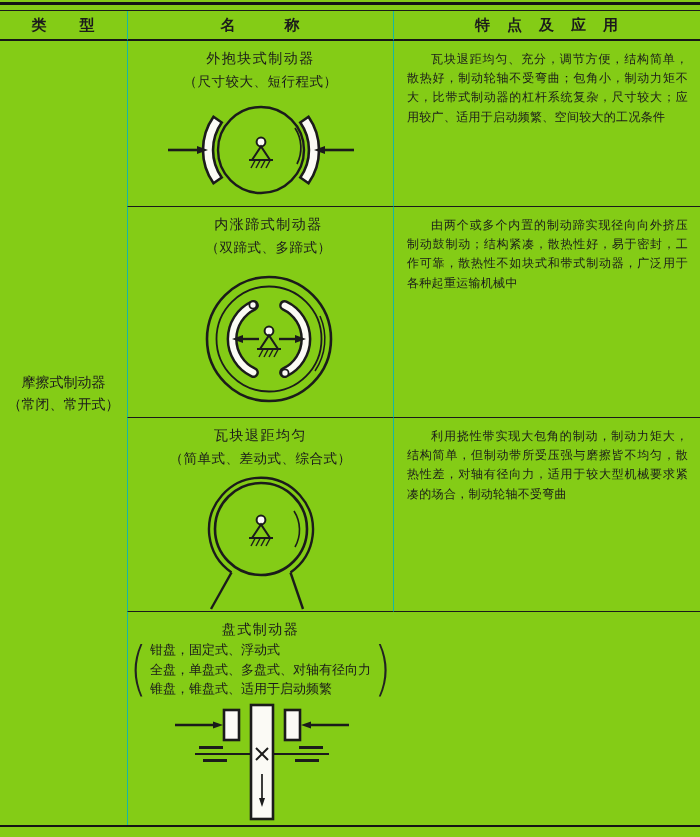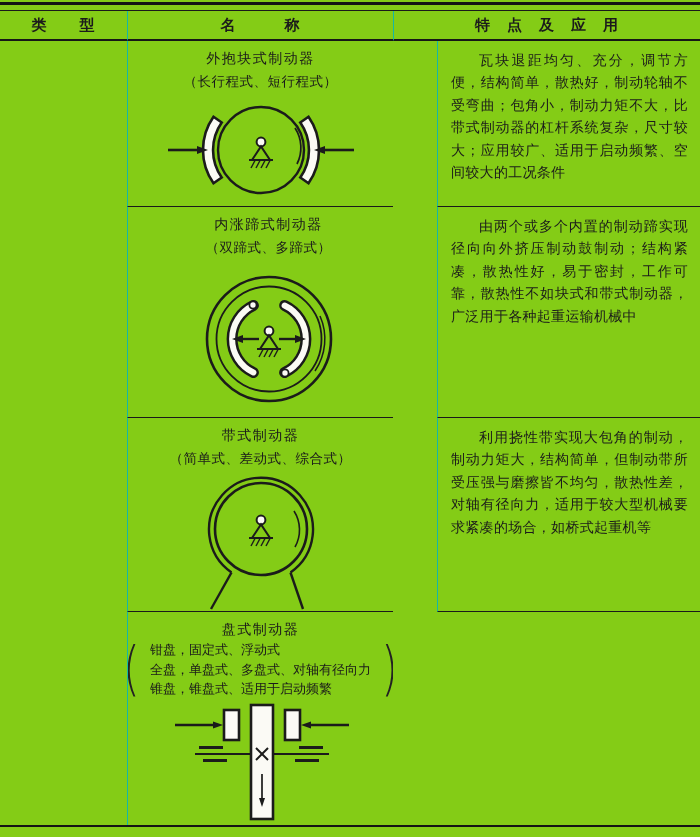--- a/index.html
+++ b/index.html
@@ -37,56 +37,59 @@
     padding-bottom:78px;
   }
   .name-cell{
     display:flex;flex-direction:column;align-items:center;
     text-align:center;overflow:hidden;
   }
   .brk-title{font-size:14px;margin-top:9px;letter-spacing:1.5px;}
   .brk-sub{font-size:13.5px;margin-top:5px;letter-spacing:0.5px;}
   .feat-cell{
     padding:9px 12px 0 13px;
-    font-size:14px;line-height:1.6;
+    font-size:12px;line-height:1.6;
     text-align:justify;text-indent:2em;
     letter-spacing:0.3px;
-    margin-left:44px;
   }
   .diag{margin-top:3px;flex:0 0 auto;}
   .variants{display:flex;align-items:center;margin-top:1px;}
   .vbrace{
     font-family:"DejaVu Sans",sans-serif;
     font-size:44px;font-weight:200;line-height:1;
     transform:scaleY(1.35);color:#222;
   }
   .vlines{
     display:flex;flex-direction:column;
     font-size:13px;line-height:1.5;text-align:left;
-    margin:0 10px;white-space:nowrap;
+    margin:0 3px;white-space:nowrap;
   }
   svg{display:block;}
 </style>
 </head>
 <body>
 
 <div class="page">
   <div class="rule-heavy"></div>
   <div class="rule-thin"></div>
 
   <div class="grid">
 
     <div class="cell hdr">类　　型</div>
     <div class="cell hdr vline-l">名　　　称</div>
     <div class="cell hdr vline-l">特　点　及　应　用</div>
 
+    <div class="cell type-cell">
+      <span>摩擦式制动器</span>
+      <span>（常闭、常开式）</span>
+    </div>
 
     <div class="cell name-cell vline-l rowline" style="grid-column:2;grid-row:2;">
       <span class="brk-title">外抱块式制动器</span>
-      <span class="brk-sub">（长行程式、短行程式）</span>
+      <span class="brk-sub">（尺寸较大、短行程式）</span>
       <div class="diag">
         <svg width="210" height="112" viewBox="0 0 210 112">
           <g stroke="#1b1b1b" fill="none" stroke-width="2.4">
             <circle cx="105" cy="56" r="43"></circle>
             <path d="M57.5,22.7 A58,58 0 0 0 57.5,89.3 L65.7,83.5 A48,48 0 0 1 65.7,28.5 Z" fill="#fbfaf5" stroke-width="2.6"></path>
             <path d="M152.5,22.7 A58,58 0 0 1 152.5,89.3 L144.3,83.5 A48,48 0 0 0 144.3,28.5 Z" fill="#fbfaf5" stroke-width="2.6"></path>
             <line x1="12" y1="56" x2="42" y2="56" stroke-width="2.6"></line>
             <line x1="198" y1="56" x2="168" y2="56" stroke-width="2.6"></line>
             <path d="M139,34 A36,36 0 0 1 141,70" stroke-width="1.7"></path>
             <circle cx="105" cy="48" r="4.4" fill="#fbfaf5" stroke-width="2"></circle>
@@ -134,21 +137,21 @@
             </g>
           </g>
           <polygon points="63,79 74,75 74,83" fill="#1b1b1b"></polygon>
           <polygon points="137,79 126,75 126,83" fill="#1b1b1b"></polygon>
         </svg>
       </div>
     </div>
     <div class="cell feat-cell vline-l rowline" style="grid-column:3;grid-row:3;">由两个或多个内置的制动蹄实现径向向外挤压制动鼓制动；结构紧凑，散热性好，易于密封，工作可靠，散热性不如块式和带式制动器，广泛用于各种起重运输机械中</div>
 
     <div class="cell name-cell vline-l rowline" style="grid-column:2;grid-row:4;">
-      <span class="brk-title">带式制动器</span>
+      <span class="brk-title">瓦块退距均匀</span>
       <span class="brk-sub">（简单式、差动式、综合式）</span>
       <div class="diag">
         <svg width="200" height="142" viewBox="0 0 200 142">
           <g stroke="#1b1b1b" fill="none">
             <circle cx="100" cy="58" r="46" stroke-width="2.6"></circle>
             <path d="M70.5,101.5 A52,52 0 1 1 129.5,101.5" stroke-width="2.4"></path>
             <line x1="70.5" y1="101.5" x2="50" y2="138" stroke-width="2.4"></line>
             <line x1="129.5" y1="101.5" x2="142" y2="138" stroke-width="2.4"></line>
             <path d="M133,40 A35,35 0 0 1 134,76" stroke-width="1.6"></path>
             <circle cx="100" cy="49" r="4.4" fill="#fbfaf5" stroke-width="2"></circle>
@@ -157,21 +160,21 @@
             <g stroke-width="1.4">
               <line x1="90" y1="75" x2="94" y2="67.5"></line>
                 <line x1="95" y1="75" x2="99" y2="67.5"></line>
               <line x1="100" y1="75" x2="104" y2="67.5"></line>
                 <line x1="105" y1="75" x2="109" y2="67.5"></line>
             </g>
           </g>
         </svg>
       </div>
     </div>
-    <div class="cell feat-cell vline-l rowline" style="grid-column:3;grid-row:4;">利用挠性带实现大包角的制动，制动力矩大，结构简单，但制动带所受压强与磨擦皆不均匀，散热性差，对轴有径向力，适用于较大型机械要求紧凑的场合，如桥式起重机等</div>
+    <div class="cell feat-cell vline-l rowline" style="grid-column:3;grid-row:4;">利用挠性带实现大包角的制动，制动力矩大，结构简单，但制动带所受压强与磨擦皆不均匀，散热性差，对轴有径向力，适用于较大型机械要求紧凑的场合，制动轮轴不受弯曲</div>
 
     <div class="cell name-cell vline-l" style="grid-column:2;grid-row:5;">
       <span class="brk-title">盘式制动器</span>
       <div class="variants">
         <span class="vbrace">(</span>
         <span class="vlines">
           <span>钳盘，固定式、浮动式</span>
           <span>全盘，单盘式、多盘式、对轴有径向力</span>
           <span>锥盘，锥盘式、适用于启动频繁</span>
         </span>

